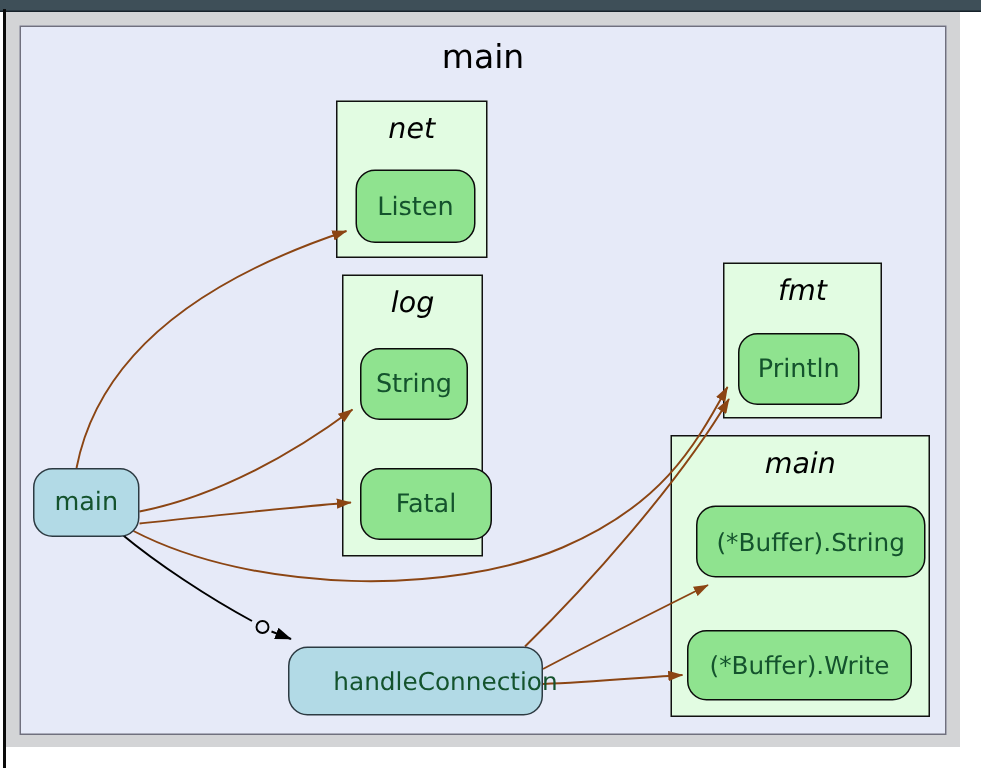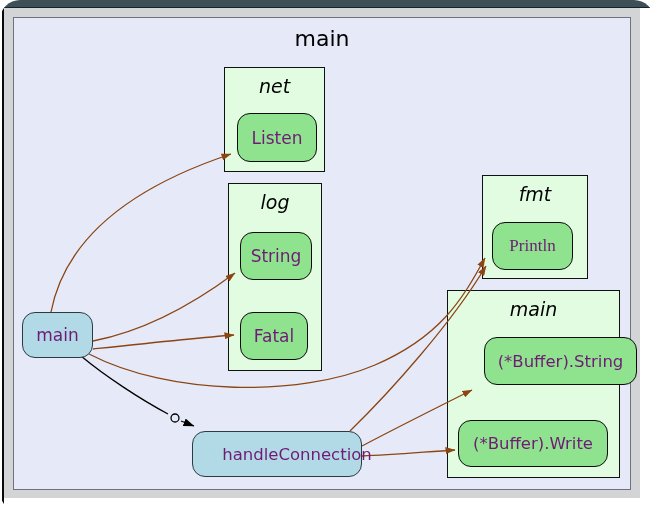--- a/index.html
+++ b/index.html
@@ -5,21 +5,20 @@
   * { margin: 0; padding: 0; box-sizing: border-box; }
   html, body { background: #ffffff; }
   body { font-family: "DejaVu Sans", "Liberation Sans", sans-serif; }
 
   .screen {
     position: relative;
     width: 654px;
     height: 512px;
     background: #ffffff;
     overflow: hidden;
-    border-radius: 20px;
   }
 
   .titlebar {
     position: absolute;
     left: 0; top: 0;
     width: 654px; height: 8px;
     background: #3e4f58;
     border-bottom: 1px solid #16222a;
     z-index: 6;
   }
@@ -80,21 +79,21 @@
     z-index: 4;
     pointer-events: none;
   }
 
   .node {
     position: absolute;
     display: flex;
     align-items: center;
     justify-content: center;
     font-size: 17px;
-    color: #701a75;
+    color: #14532d;
     border-radius: 13px;
     white-space: nowrap;
     z-index: 5;
     cursor: pointer;
   }
   .node.fn {
     background: #8fe38f;
     border: 1.6px solid #0b0b0b;
   }
   .node.focus {
@@ -102,23 +101,23 @@
     border: 1.4px solid #2c3a42;
   }
 
   #pkg-net   { left: 224px; top:  67px; width: 101px; height: 105px; }
   #pkg-log   { left: 228px; top: 183px; width:  94px; height: 188px; }
   #pkg-fmt   { left: 482px; top: 175px; width: 106px; height: 104px; }
   #pkg-bytes { left: 447px; top: 290px; width: 173px; height: 188px; }
 
   #node-listen  { left: 237px; top: 113px; width:  80px; height: 49px; }
   #node-print   { left: 240px; top: 232px; width:  72px; height: 48px; }
-  #node-fatal   { left: 240px; top: 312px; width:  68px; height: 48px; }
-  #node-println { left: 492px; top: 222px; width:  81px; height: 48px; font-family: Liberation Serif, serif; }
-  #node-string  { left: 484px; top: 337px; width: 153px; height: 48px; font-size: 16.5px; }
+  #node-fatal   { left: 240px; top: 312px; width:  88px; height: 48px; }
+  #node-println { left: 492px; top: 222px; width:  81px; height: 48px; }
+  #node-string  { left: 464px; top: 337px; width: 153px; height: 48px; font-size: 16.5px; }
   #node-write   { left: 458px; top: 420px; width: 150px; height: 47px; font-size: 16.5px; }
 
   #node-main   { left: 22px;  top: 312px; width:  71px; height: 46px; }
   #node-hc     { left: 192px; top: 431px; width: 170px; height: 46px; font-size: 16.5px; padding-left: 40px; }
 </style>
 </head>
 <body>
 
 <div class="screen">
 

